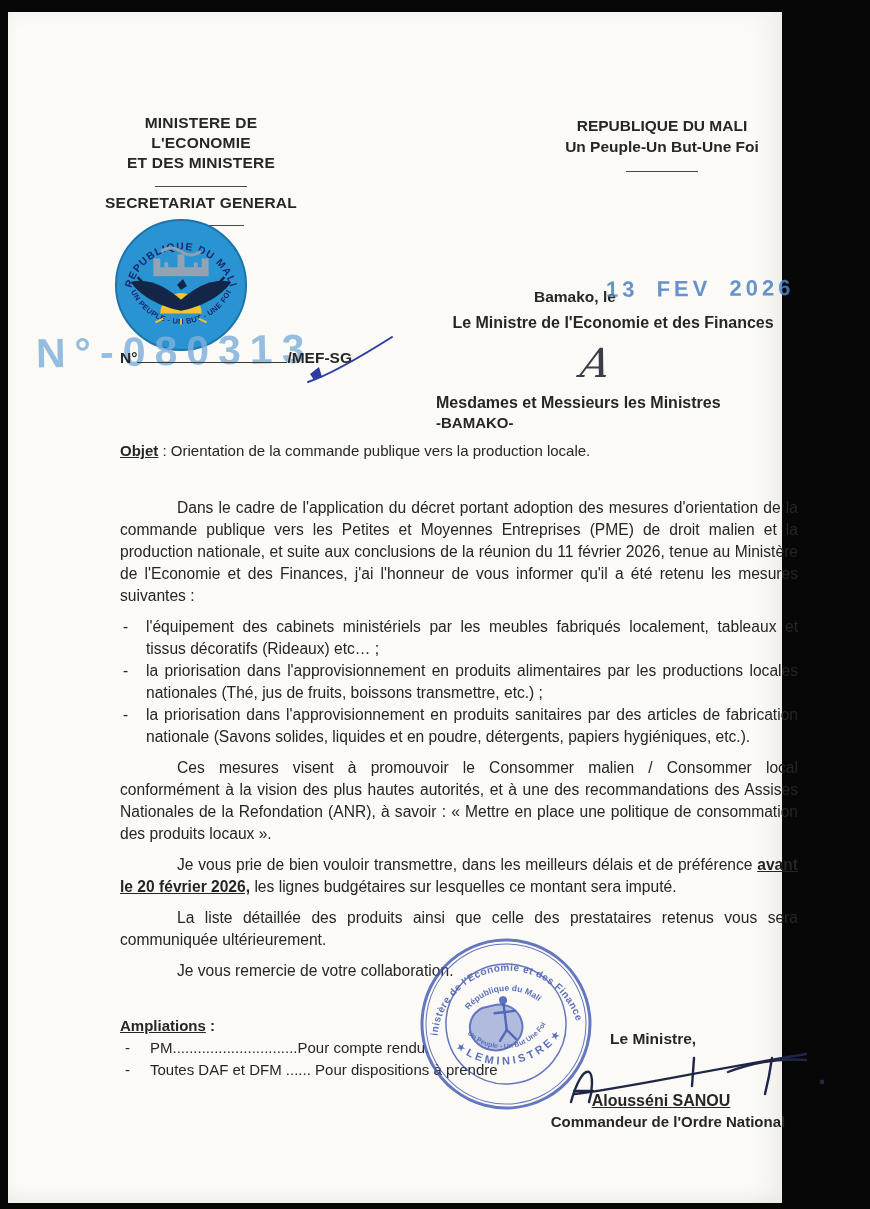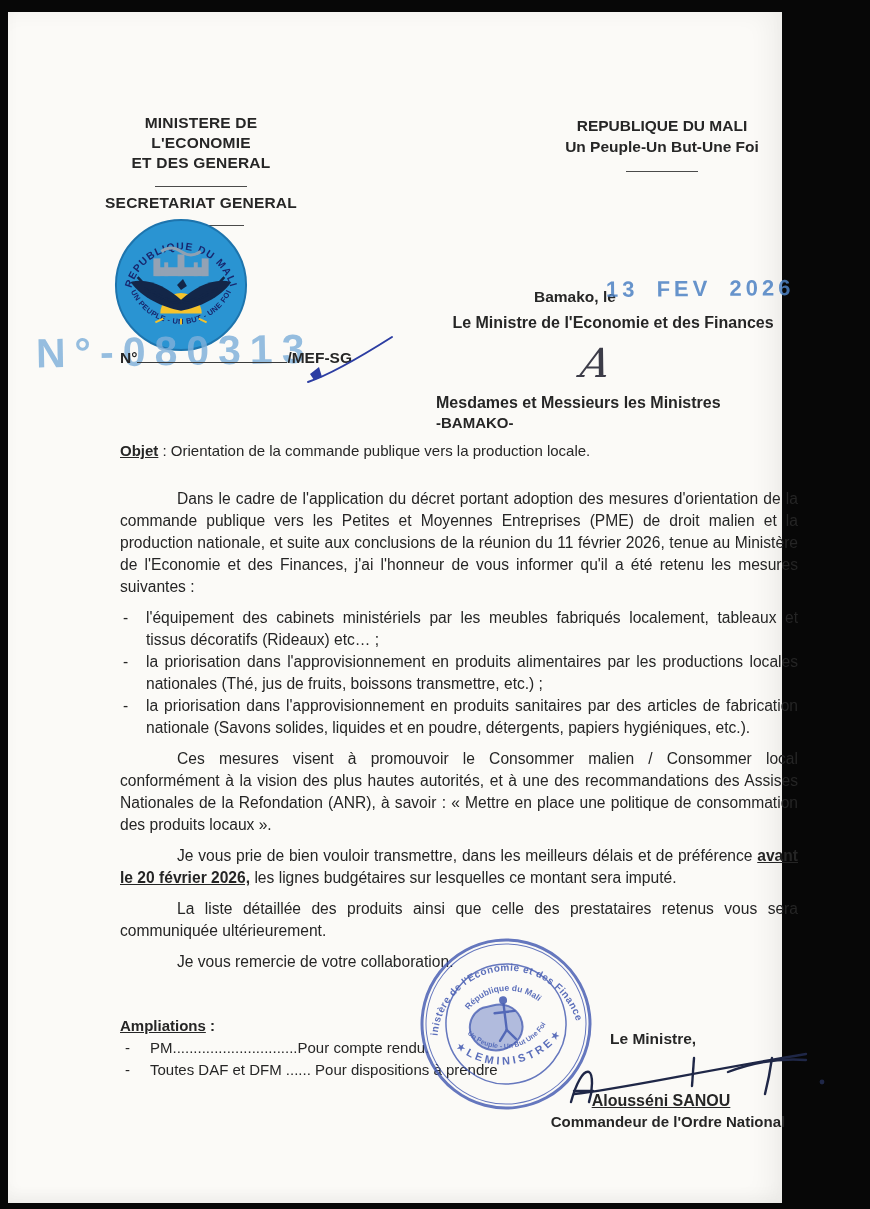--- a/index.html
+++ b/index.html
@@ -45,21 +45,21 @@
     font-family:"DejaVu Serif","Liberation Serif",serif;font-style:italic;
     font-size:40px;color:#3c3c48;transform:skewX(-10deg);
   }
   .recipient{position:absolute;left:428px;top:382px;width:334px;text-align:left;}
   .recipient .r1{font-weight:bold;font-size:16px;}
   .recipient .r2{font-weight:bold;font-size:15px;margin-top:2px;}
   
   .subject{position:absolute;left:112px;top:430px;font-size:15px;}
   .subject .sl{font-weight:bold;text-decoration:underline;}
   .bodytxt{position:absolute;left:112px;top:476px;width:678px;font-size:15.6px;line-height:22px;text-align:justify;color:#252525;}
-  .bodytxt p{margin:0 0 9px 0;text-indent:57px;}
+  .bodytxt p{margin:9px 0 9px 0;text-indent:57px;}
   .blist{margin:0 0 9px 0;}
   .bitem{position:relative;padding-left:26px;text-align:justify;}
   .bitem .dash{position:absolute;left:3px;top:0;}
   .b{font-weight:bold;}
   .bu{font-weight:bold;text-decoration:underline;}
   
   .ampl{position:absolute;left:112px;top:955px;font-size:15px;line-height:22px;z-index:2;}
   .ampl .at{font-weight:bold;margin-top:48px;}
   .ampl .at .u{text-decoration:underline;}
   .aitem{position:relative;padding-left:30px;}
@@ -71,21 +71,21 @@
   .signame{position:absolute;left:558px;top:1080px;width:190px;text-align:center;font-weight:bold;font-size:16px;text-decoration:underline;}
   .sigrole{position:absolute;left:535px;top:1101px;width:250px;text-align:center;font-weight:bold;font-size:15px;}
 </style>
 </head>
 <body>
 
 <div class="page">
 
   <div class="hleft">
     <div class="l">MINISTERE DE L'ECONOMIE</div>
-    <div class="l">ET DES GENERAL</div>
+    <div class="l">ET DES MINISTERE</div>
     <div class="div1"></div>
     <div class="l sg">SECRETARIAT GENERAL</div>
     <div class="div2"></div>
   </div>
 
   <div class="hright">
     <div class="l">REPUBLIQUE DU MALI</div>
     <div class="l">Un Peuple-Un But-Une Foi</div>
     <div class="div3"></div>
   </div>

